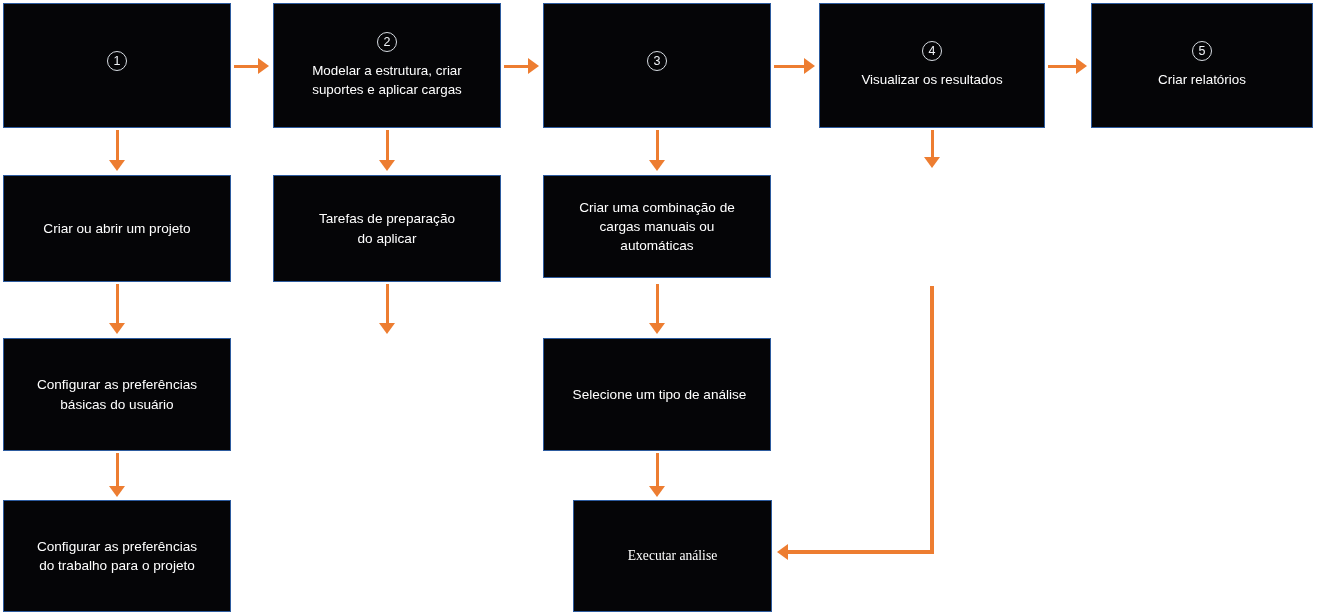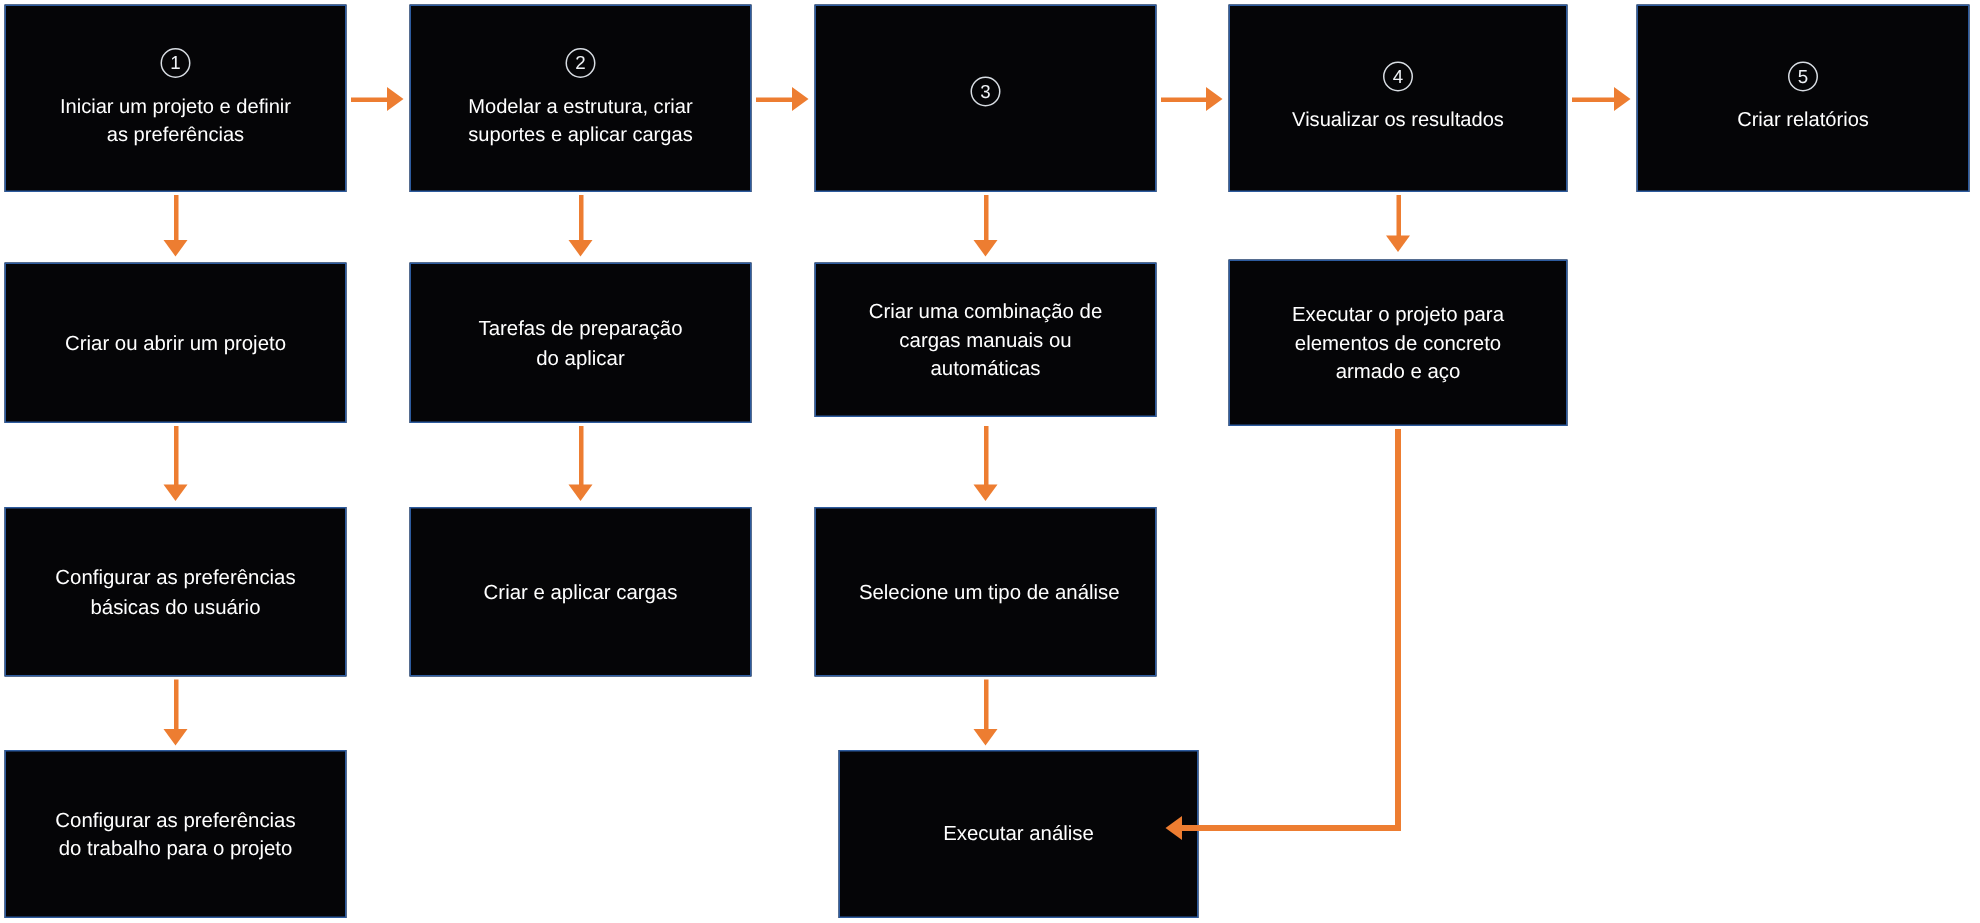--- a/index.html
+++ b/index.html
@@ -78,22 +78,20 @@
     border-right: 11px solid #ed7d31;
   }
 </style>
 </head>
 <body>
 
 <div id="canvas">
 
   <div class="node stage" style="left:3px; top:3px; width:228px; height:125px;">
     <span class="step-badge">1</span>
-    <span class="node-label">Iniciar um projeto e definir
-as preferências</span>
   </div>
 
   <div class="node stage" style="left:273px; top:3px; width:228px; height:125px;">
     <span class="step-badge">2</span>
     <span class="node-label">Modelar a estrutura, criar
 suportes e aplicar cargas</span>
   </div>
 
   <div class="node stage" style="left:543px; top:3px; width:228px; height:125px;">
     <span class="step-badge">3</span>
@@ -117,45 +115,37 @@
     <span class="node-label">Tarefas de preparação
 do aplicar</span>
   </div>
 
   <div class="node" style="left:543px; top:175px; width:228px; height:103px;">
     <span class="node-label">Criar uma combinação de
 cargas manuais ou
 automáticas</span>
   </div>
 
-  <div class="node" style="left:819px; top:173px; width:226px; height:111px;">
-    <span class="node-label">Executar o projeto para
-elementos de concreto
-armado e aço</span>
-  </div>
 
   <div class="node" style="left:3px; top:338px; width:228px; height:113px;">
     <span class="node-label">Configurar as preferências
 básicas do usuário</span>
   </div>
 
-  <div class="node" style="left:273px; top:338px; width:228px; height:113px;">
-    <span class="node-label">Criar e aplicar cargas</span>
-  </div>
 
   <div class="node" style="left:543px; top:338px; width:228px; height:113px;padding-left:15px;">
     <span class="node-label">Selecione um tipo de análise</span>
   </div>
 
   <div class="node" style="left:3px; top:500px; width:228px; height:112px;">
     <span class="node-label">Configurar as preferências
 do trabalho para o projeto</span>
   </div>
 
-  <div class="node" style="left:559px; top:500px; width:240px; height:112px;">
+  <div class="node" style="left:573px; top:500px; width:199px; height:112px;font-family:Liberation Serif, serif;">
     <span class="node-label">Executar análise</span>
   </div>
 
   <div class="conn-line" style="left:234px; top:65px; width:28px; height:3px;"></div>
   <div class="arrow-head right" style="left:258px; top:58px;"></div>
 
   <div class="conn-line" style="left:504px; top:65px; width:28px; height:3px;"></div>
   <div class="arrow-head right" style="left:528px; top:58px;"></div>
 
   <div class="conn-line" style="left:774px; top:65px; width:34px; height:3px;"></div>

